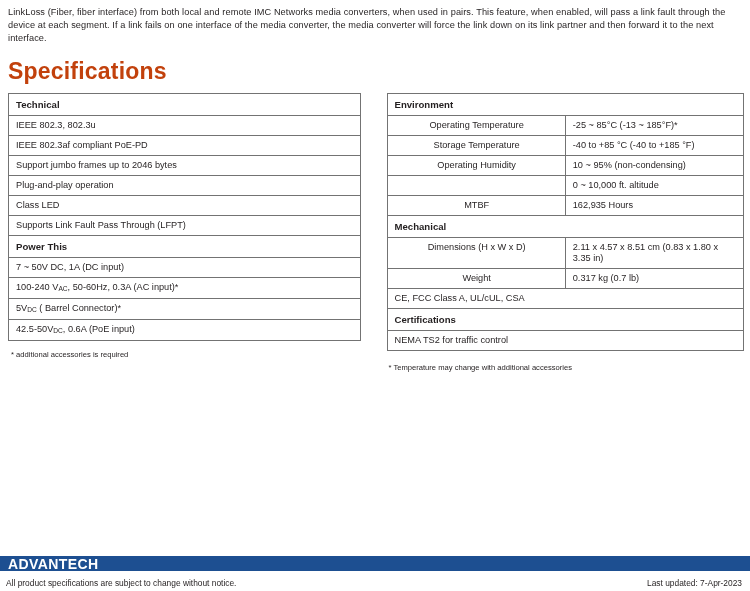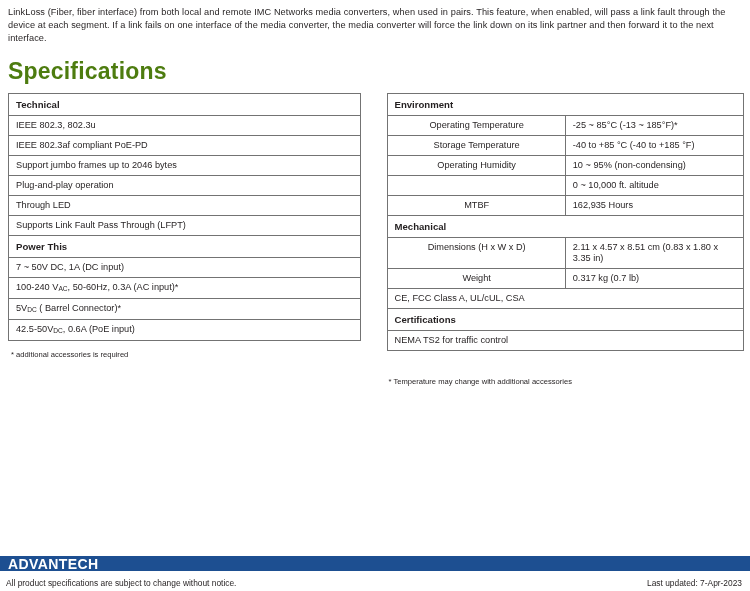--- a/index.html
+++ b/index.html
@@ -25,21 +25,21 @@
   .intro {
     font-size: 9.2px;
     line-height: 13.2px;
     color: #231f20;
     margin: 6px 2px 0 2px;
     letter-spacing: 0.01em;
   }
   .section-title {
     font-size: 23px;
     font-weight: bold;
-    color: #4d7c0f;
+    color: #c2410c;
     margin: 12px 0 8px 2px;
     letter-spacing: 0.2px;
   }
   .cols {
     display: flex;
     gap: 26px;
     margin-left: 2px;
   }
   .col-left { width: 355px; }
   .col-right { width: 360px; }
@@ -70,21 +70,21 @@
 
   .note {
     font-size: 7.6px;
     color: #231f20;
     margin-top: 9px;
     margin-left: 3px;
   }
   .note-right {
     font-size: 7.6px;
     color: #231f20;
-    margin-top: 26px;
+    margin-top: 12px;
     margin-left: 2px;
   }
 
   
   .footer-bar {
     position: absolute;
     left: 0;
     bottom: 26px;
     width: 750px;
     height: 15px;
@@ -147,21 +147,21 @@
           <tr>
             <td>IEEE 802.3af compliant PoE-PD</td>
           </tr>
           <tr>
             <td>Support jumbo frames up to 2046 bytes</td>
           </tr>
           <tr>
             <td>Plug-and-play operation</td>
           </tr>
           <tr>
-            <td>Through LED</td>
+            <td>Class LED</td>
           </tr>
           <tr>
             <td>Supports Link Fault Pass Through (LFPT)</td>
           </tr>
           <tr>
             <td class="hdr">Power This</td>
           </tr>
           <tr>
             <td>7 ~ 50V DC, 1A (DC input)</td>
           </tr>

